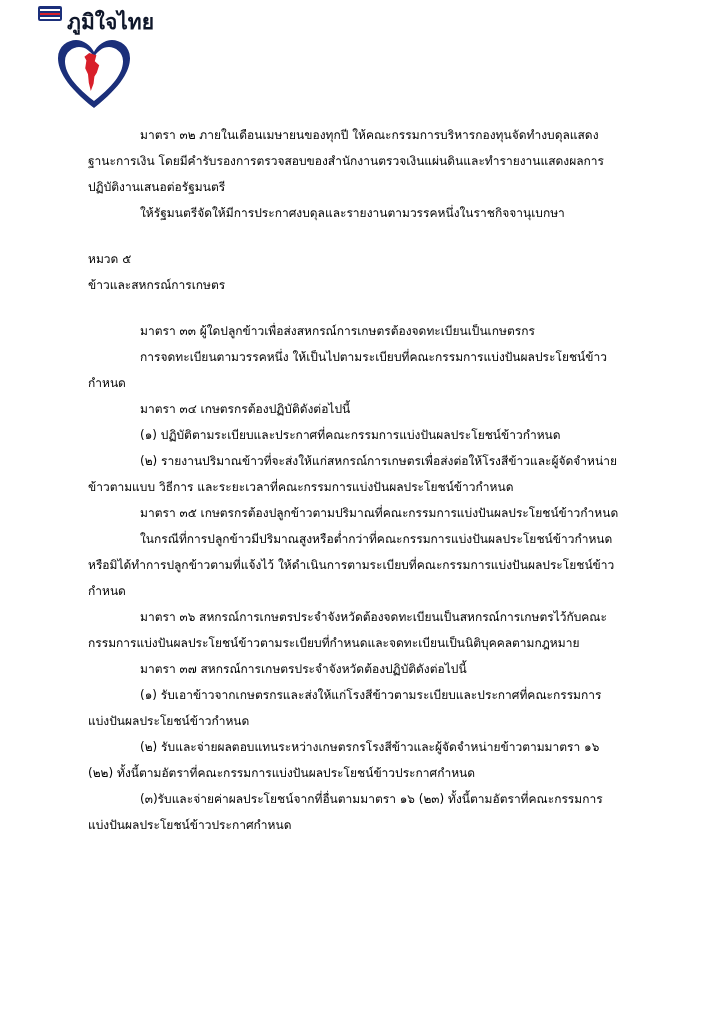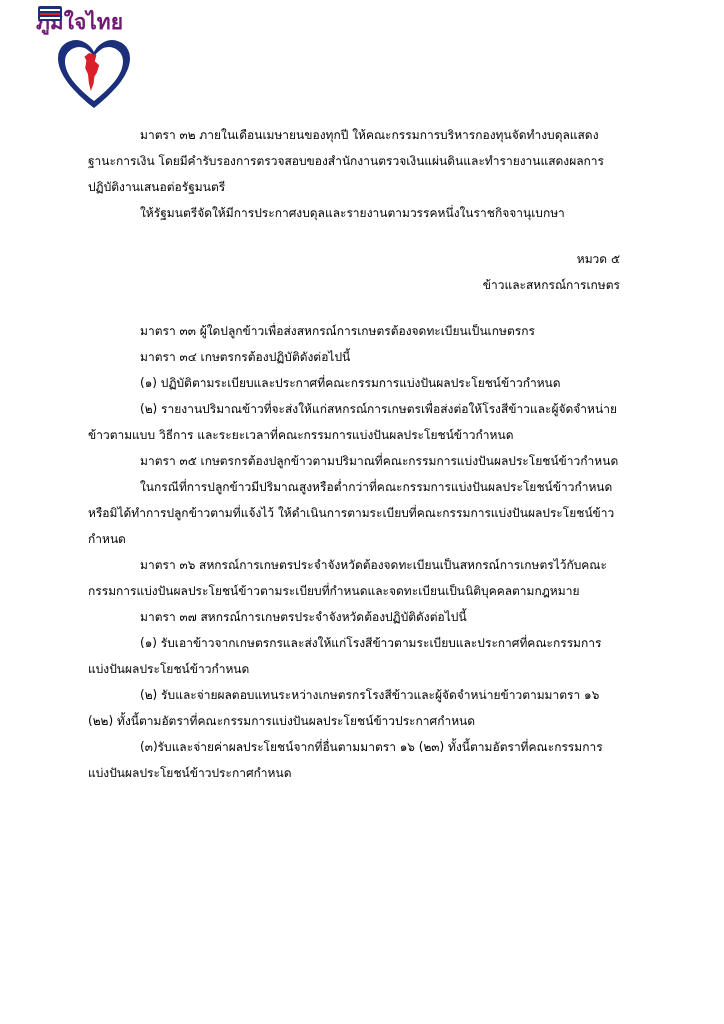--- a/index.html
+++ b/index.html
@@ -27,25 +27,26 @@
   .logo-block {
     position: absolute;
     left: 36px;
     top: 12px;
     width: 118px;
     height: 98px;
   }
   .logo-wordmark {
     font-size: 21px;
     font-weight: bold;
-    color: #701a75;
+    color: #0f172a;
     letter-spacing: 0px;
     line-height: 1;
     white-space: nowrap;
     font-family: "DejaVu Sans", "Liberation Sans", sans-serif;
+    text-align: right;
   }
   .logo-flagchip {
     position: absolute;
     left: 2px;
     top: -6px;
     width: 24px;
     height: 15px;
     background: #1b2f7a;
     border-radius: 2px;
   }
@@ -100,21 +101,21 @@
     width: 548px;
   }
   p {
     margin: 0 16px 0 0;
     font-size: 12px;
     line-height: 26px;
     text-align: left;
     word-break: break-word;
   }
   p.indent { text-indent: 52px; }
-  p.center { text-align: right; text-indent: 0; }
+  p.center { text-align: left; text-indent: 0; }
   .gap-md { height: 20px; }
 
   
   .footer {
     position: absolute;
     left: 88px;
     top: 948px;
     width: 548px;
   }
   .footer-rule {
@@ -153,20 +154,21 @@
     <p class="indent">ให้รัฐมนตรีจัดให้มีการประกาศงบดุลและรายงานตามวรรคหนึ่งในราชกิจจานุเบกษา</p>
 
     <div class="gap-md"></div>
 
     <p class="center">หมวด ๕</p>
     <p class="center">ข้าวและสหกรณ์การเกษตร</p>
 
     <div class="gap-md"></div>
 
     <p class="indent">มาตรา ๓๓ ผู้ใดปลูกข้าวเพื่อส่งสหกรณ์การเกษตรต้องจดทะเบียนเป็นเกษตรกร</p>
+    <p class="indent">การจดทะเบียนตามวรรคหนึ่ง ให้เป็นไปตามระเบียบที่คณะกรรมการแบ่งปันผลประโยชน์ข้าวกำหนด</p>
     <p class="indent">มาตรา ๓๔ เกษตรกรต้องปฏิบัติดังต่อไปนี้</p>
     <p class="indent">(๑) ปฏิบัติตามระเบียบและประกาศที่คณะกรรมการแบ่งปันผลประโยชน์ข้าวกำหนด</p>
     <p class="indent">(๒) รายงานปริมาณข้าวที่จะส่งให้แก่สหกรณ์การเกษตรเพื่อส่งต่อให้โรงสีข้าวและผู้จัดจำหน่ายข้าวตามแบบ วิธีการ และระยะเวลาที่คณะกรรมการแบ่งปันผลประโยชน์ข้าวกำหนด</p>
     <p class="indent">มาตรา ๓๕ เกษตรกรต้องปลูกข้าวตามปริมาณที่คณะกรรมการแบ่งปันผลประโยชน์ข้าวกำหนด</p>
     <p class="indent">ในกรณีที่การปลูกข้าวมีปริมาณสูงหรือต่ำกว่าที่คณะกรรมการแบ่งปันผลประโยชน์ข้าวกำหนดหรือมิได้ทำการปลูกข้าวตามที่แจ้งไว้ ให้ดำเนินการตามระเบียบที่คณะกรรมการแบ่งปันผลประโยชน์ข้าวกำหนด</p>
     <p class="indent">มาตรา ๓๖ สหกรณ์การเกษตรประจำจังหวัดต้องจดทะเบียนเป็นสหกรณ์การเกษตรไว้กับคณะกรรมการแบ่งปันผลประโยชน์ข้าวตามระเบียบที่กำหนดและจดทะเบียนเป็นนิติบุคคลตามกฎหมาย</p>
     <p class="indent">มาตรา ๓๗ สหกรณ์การเกษตรประจำจังหวัดต้องปฏิบัติดังต่อไปนี้</p>
     <p class="indent">(๑) รับเอาข้าวจากเกษตรกรและส่งให้แก่โรงสีข้าวตามระเบียบและประกาศที่คณะกรรมการแบ่งปันผลประโยชน์ข้าวกำหนด</p>
     <p class="indent">(๒) รับและจ่ายผลตอบแทนระหว่างเกษตรกรโรงสีข้าวและผู้จัดจำหน่ายข้าวตามมาตรา ๑๖ (๒๒) ทั้งนี้ตามอัตราที่คณะกรรมการแบ่งปันผลประโยชน์ข้าวประกาศกำหนด</p>
     <p class="indent">(๓)รับและจ่ายค่าผลประโยชน์จากที่อื่นตามมาตรา ๑๖ (๒๓) ทั้งนี้ตามอัตราที่คณะกรรมการแบ่งปันผลประโยชน์ข้าวประกาศกำหนด</p>

